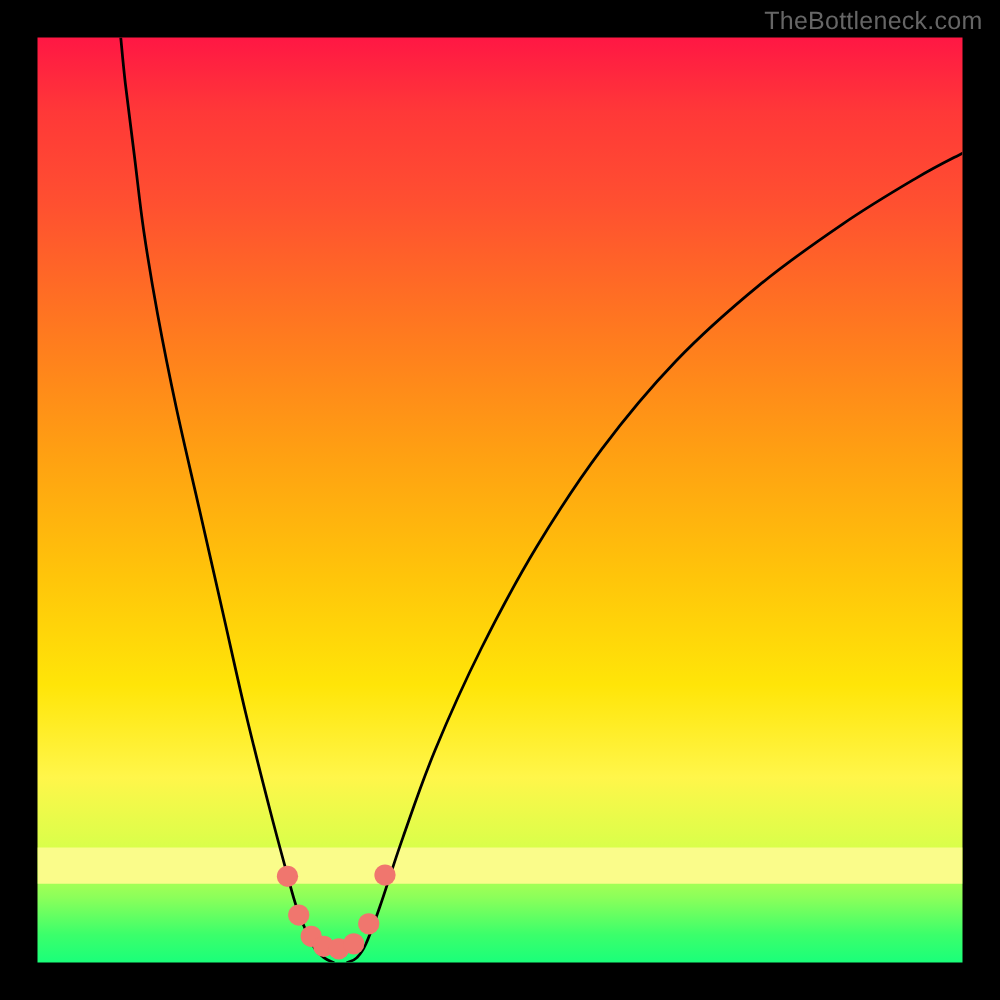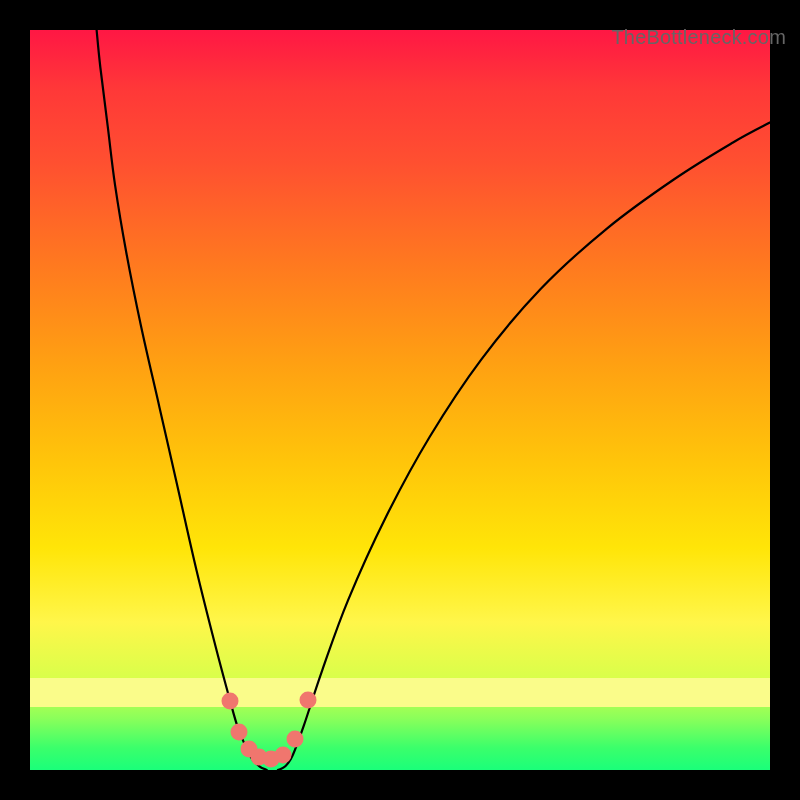--- a/index.html
+++ b/index.html
@@ -21,21 +21,20 @@
   }
   .watermark {
     position: absolute;
     top: 6px;
     right: 14px;
     color: #666;
     font-size: 20px;
     font-weight: 500;
     letter-spacing: 0.2px;
     z-index: 10;
-    margin-top: 20px;
   }
   .plot-area {
     position: absolute;
     left: 30px;
     top: 30px;
     width: 740px;
     height: 740px;
     
     background: linear-gradient(
       to bottom,

